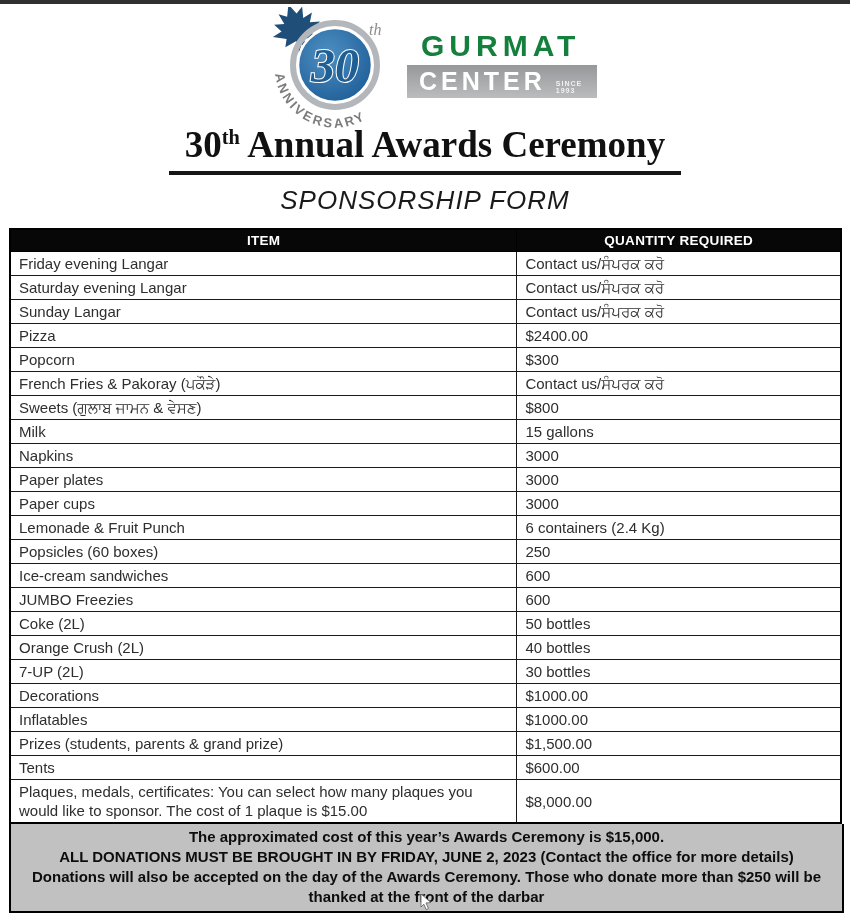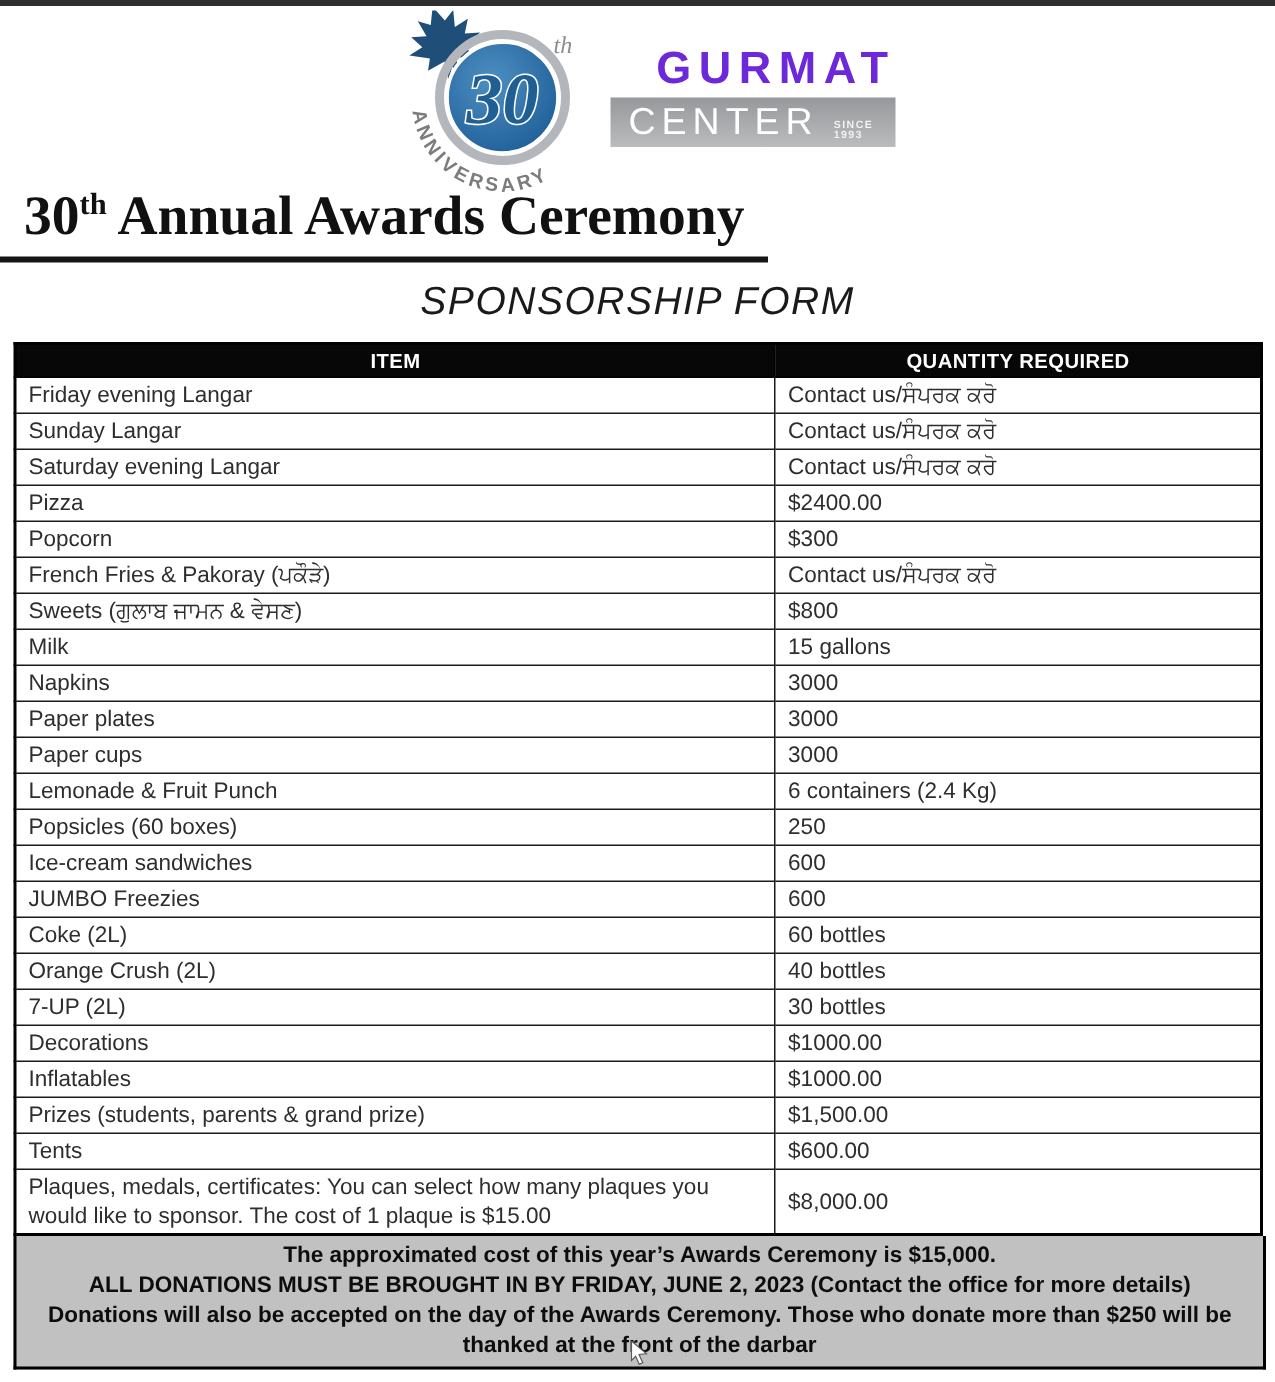--- a/index.html
+++ b/index.html
@@ -5,28 +5,28 @@
   html,body{margin:0;padding:0;background:#ffffff;}
   body{width:850px;height:921px;position:relative;overflow:hidden;
        font-family:"Liberation Sans", sans-serif;color:#2b2b2b;}
 
   .top-strip{position:absolute;top:0;left:0;width:100%;height:4px;background:#2f2f2f;}
 
   
   .logo{margin-top:7px;display:flex;justify-content:center;align-items:flex-start;height:112px;}
   .logo-badge{flex:0 0 auto;}
   .logo-text{margin-left:-14px;margin-top:22px;}
-  .gurmat{font-weight:bold;font-size:30px;letter-spacing:5px;color:#6d28d9;padding-left:14px;text-align:right;}
+  .gurmat{font-weight:bold;font-size:30px;letter-spacing:5px;color:#15803d;padding-left:14px;}
   .center-bar{margin-top:2px;width:178px;height:33px;display:flex;align-items:center;
               background:linear-gradient(#97989b,#bbbcbe);padding-left:12px;}
-  .center-word{color:#ffffff;font-weight:normal;font-size:25px;letter-spacing:4px;}
+  .center-word{color:#ffffff;font-weight:bold;font-size:25px;letter-spacing:4px;}
   .since{color:#f2f2f2;font-size:7px;font-weight:bold;margin-left:10px;margin-top:10px;letter-spacing:1px;}
 
   
-  .title-wrap{text-align:left;margin-top:4px;}
+  .title-wrap{text-align:center;margin-top:4px;}
   .main-title{display:inline-block;font-family:"Liberation Serif", serif;font-weight:bold;
               font-size:37px;color:#111;margin:0;padding:0 16px 5px 16px;
               border-bottom:4px solid #161616;}
   .main-title sup{font-size:0.55em;}
   .subtitle{text-align:center;font-size:26px;color:#1a1a1a;margin-top:10px;letter-spacing:1px;font-style:italic;}
 
   
   table.sponsor{border-collapse:collapse;width:833px;margin:12px 0 0 9px;
                 border:2px solid #000;table-layout:fixed;}
   table.sponsor th{background:#070707;color:#fff;font-size:13.5px;font-weight:bold;
@@ -99,25 +99,25 @@
       <th data-name="item-column-header">ITEM</th>
       <th data-name="quantity-column-header">QUANTITY REQUIRED</th>
     </tr>
   </thead>
   <tbody data-name="table-body">
       <tr data-name="table-row">
         <td data-name="item-cell">Friday evening Langar</td>
         <td data-name="quantity-cell">Contact us/ਸੰਪਰਕ ਕਰੋ</td>
       </tr>
       <tr data-name="table-row">
+        <td data-name="item-cell">Saturday evening Langar</td>
+        <td data-name="quantity-cell">Contact us/ਸੰਪਰਕ ਕਰੋ</td>
+      </tr>
+      <tr data-name="table-row">
         <td data-name="item-cell">Sunday Langar</td>
-        <td data-name="quantity-cell">Contact us/ਸੰਪਰਕ ਕਰੋ</td>
-      </tr>
-      <tr data-name="table-row">
-        <td data-name="item-cell">Saturday evening Langar</td>
         <td data-name="quantity-cell">Contact us/ਸੰਪਰਕ ਕਰੋ</td>
       </tr>
       <tr data-name="table-row">
         <td data-name="item-cell">Pizza</td>
         <td data-name="quantity-cell">$2400.00</td>
       </tr>
       <tr data-name="table-row">
         <td data-name="item-cell">Popcorn</td>
         <td data-name="quantity-cell">$300</td>
       </tr>
@@ -156,21 +156,21 @@
       <tr data-name="table-row">
         <td data-name="item-cell">Ice-cream sandwiches</td>
         <td data-name="quantity-cell">600</td>
       </tr>
       <tr data-name="table-row">
         <td data-name="item-cell">JUMBO Freezies</td>
         <td data-name="quantity-cell">600</td>
       </tr>
       <tr data-name="table-row">
         <td data-name="item-cell">Coke (2L)</td>
-        <td data-name="quantity-cell">60 bottles</td>
+        <td data-name="quantity-cell">50 bottles</td>
       </tr>
       <tr data-name="table-row">
         <td data-name="item-cell">Orange Crush (2L)</td>
         <td data-name="quantity-cell">40 bottles</td>
       </tr>
       <tr data-name="table-row">
         <td data-name="item-cell">7-UP (2L)</td>
         <td data-name="quantity-cell">30 bottles</td>
       </tr>
       <tr data-name="table-row">

